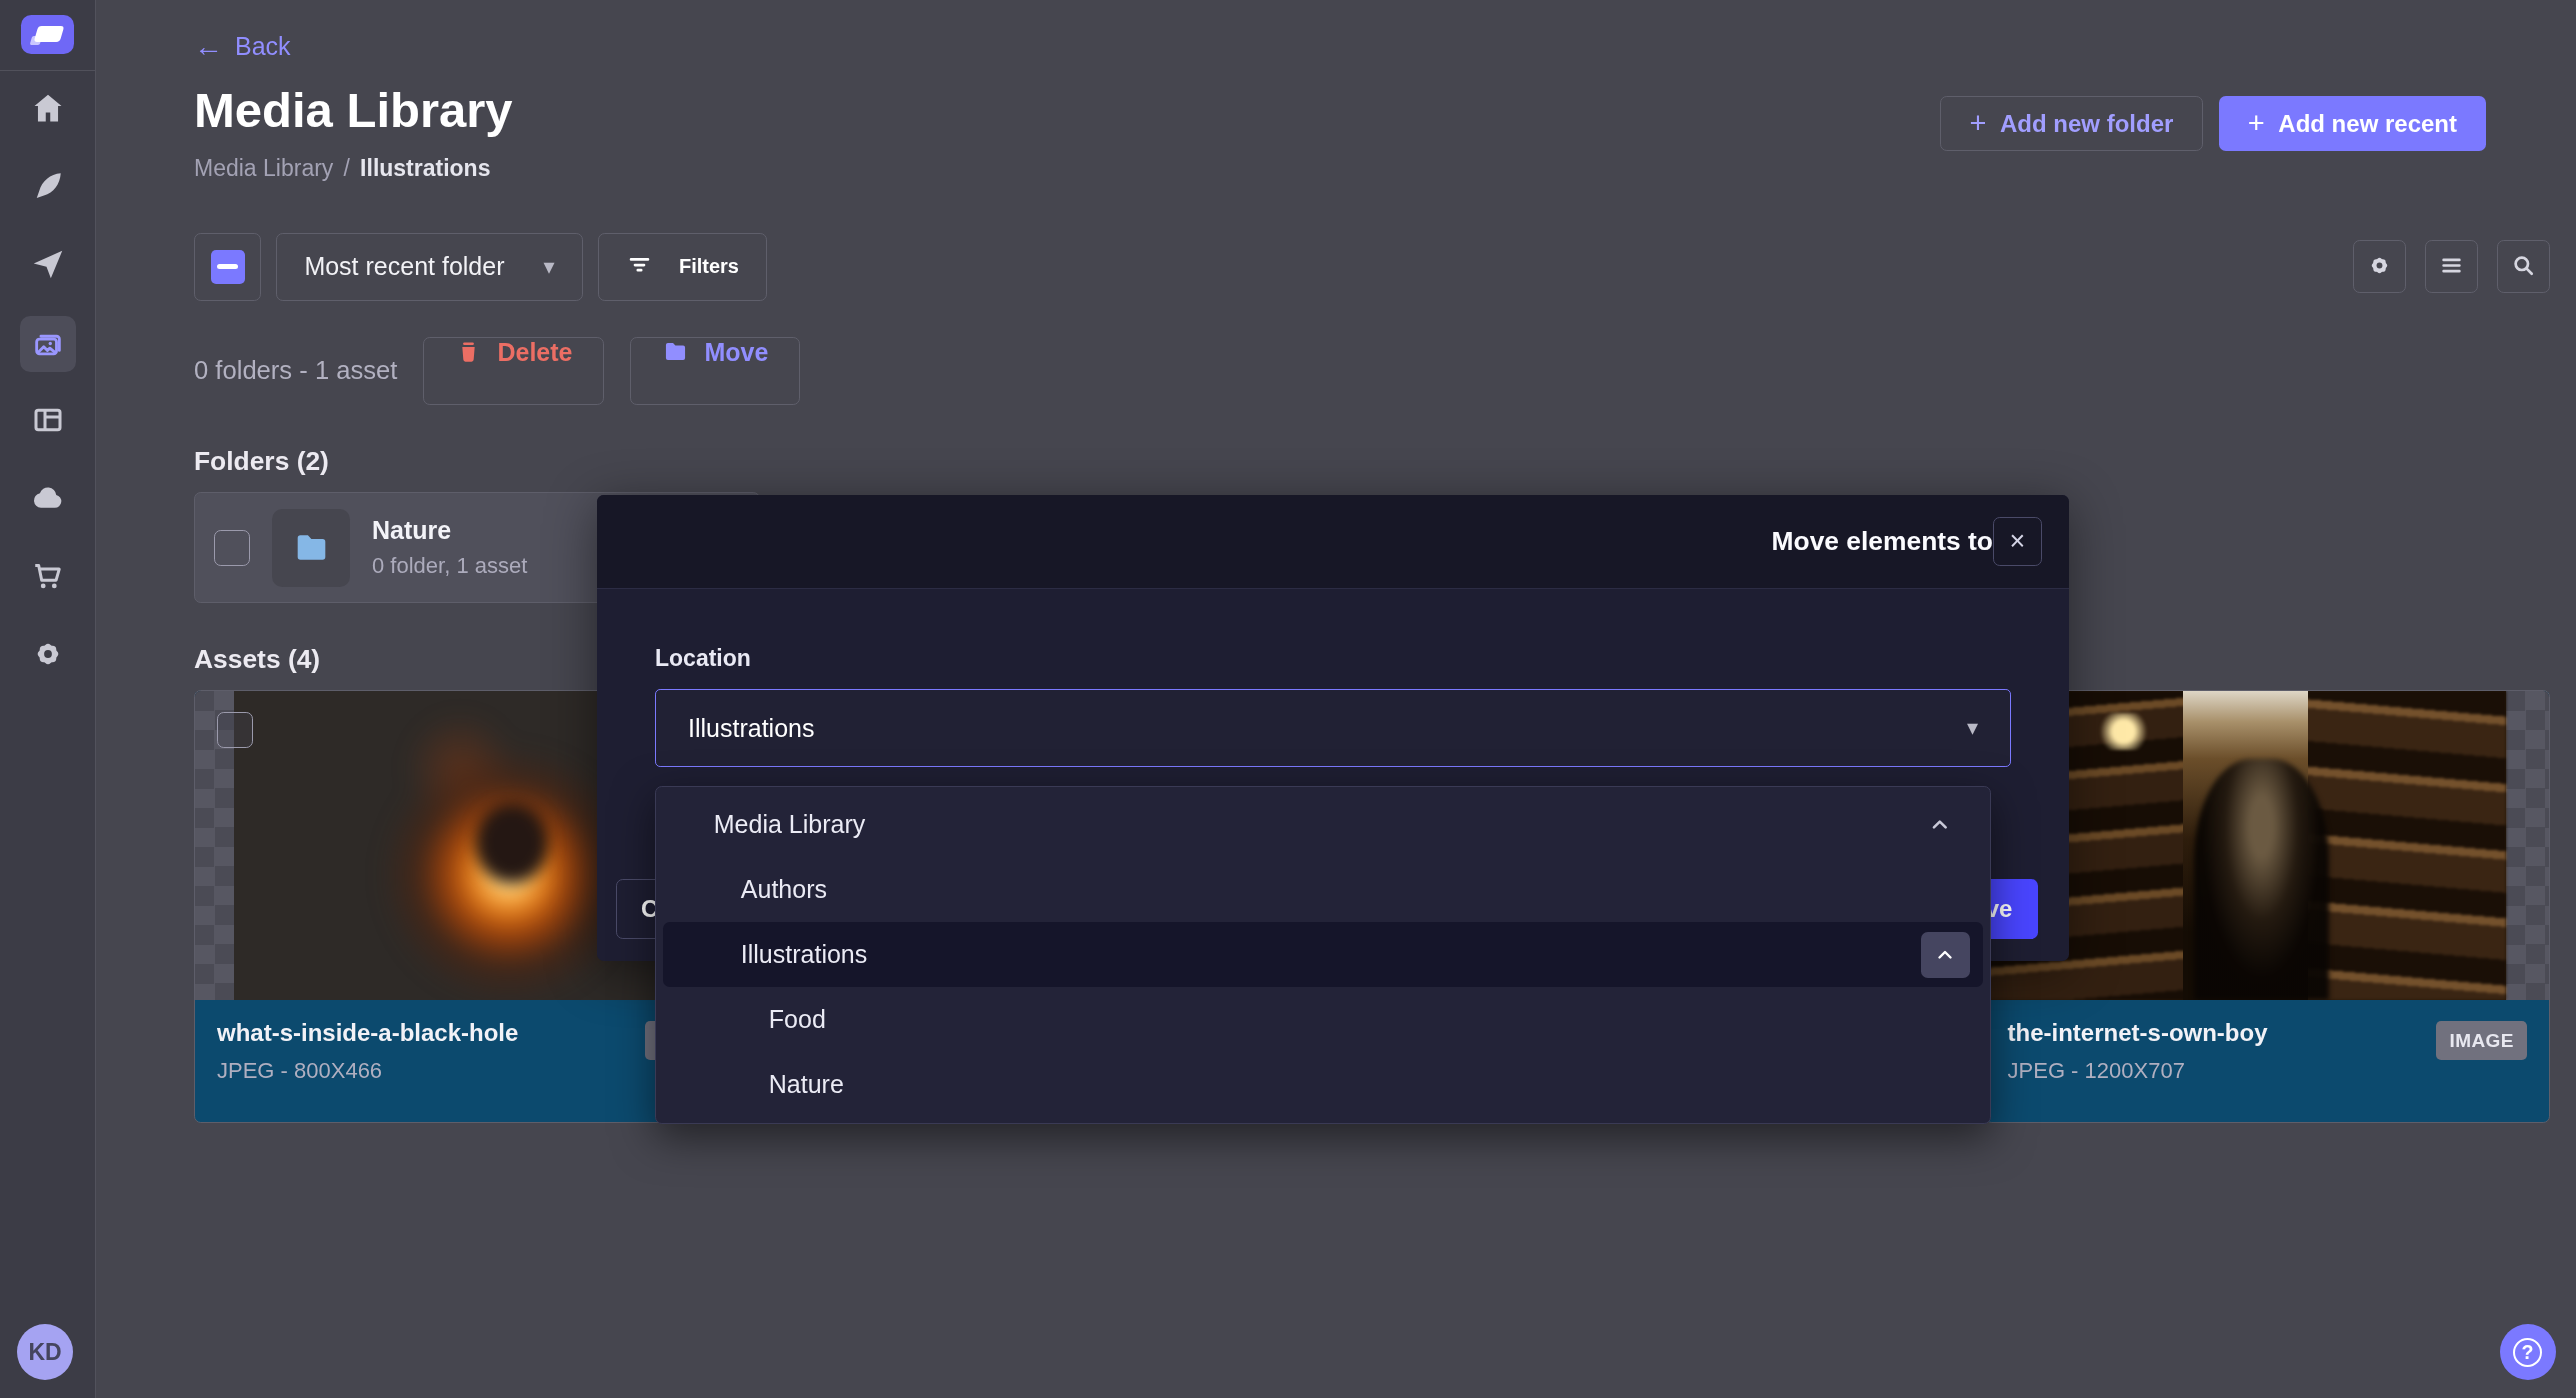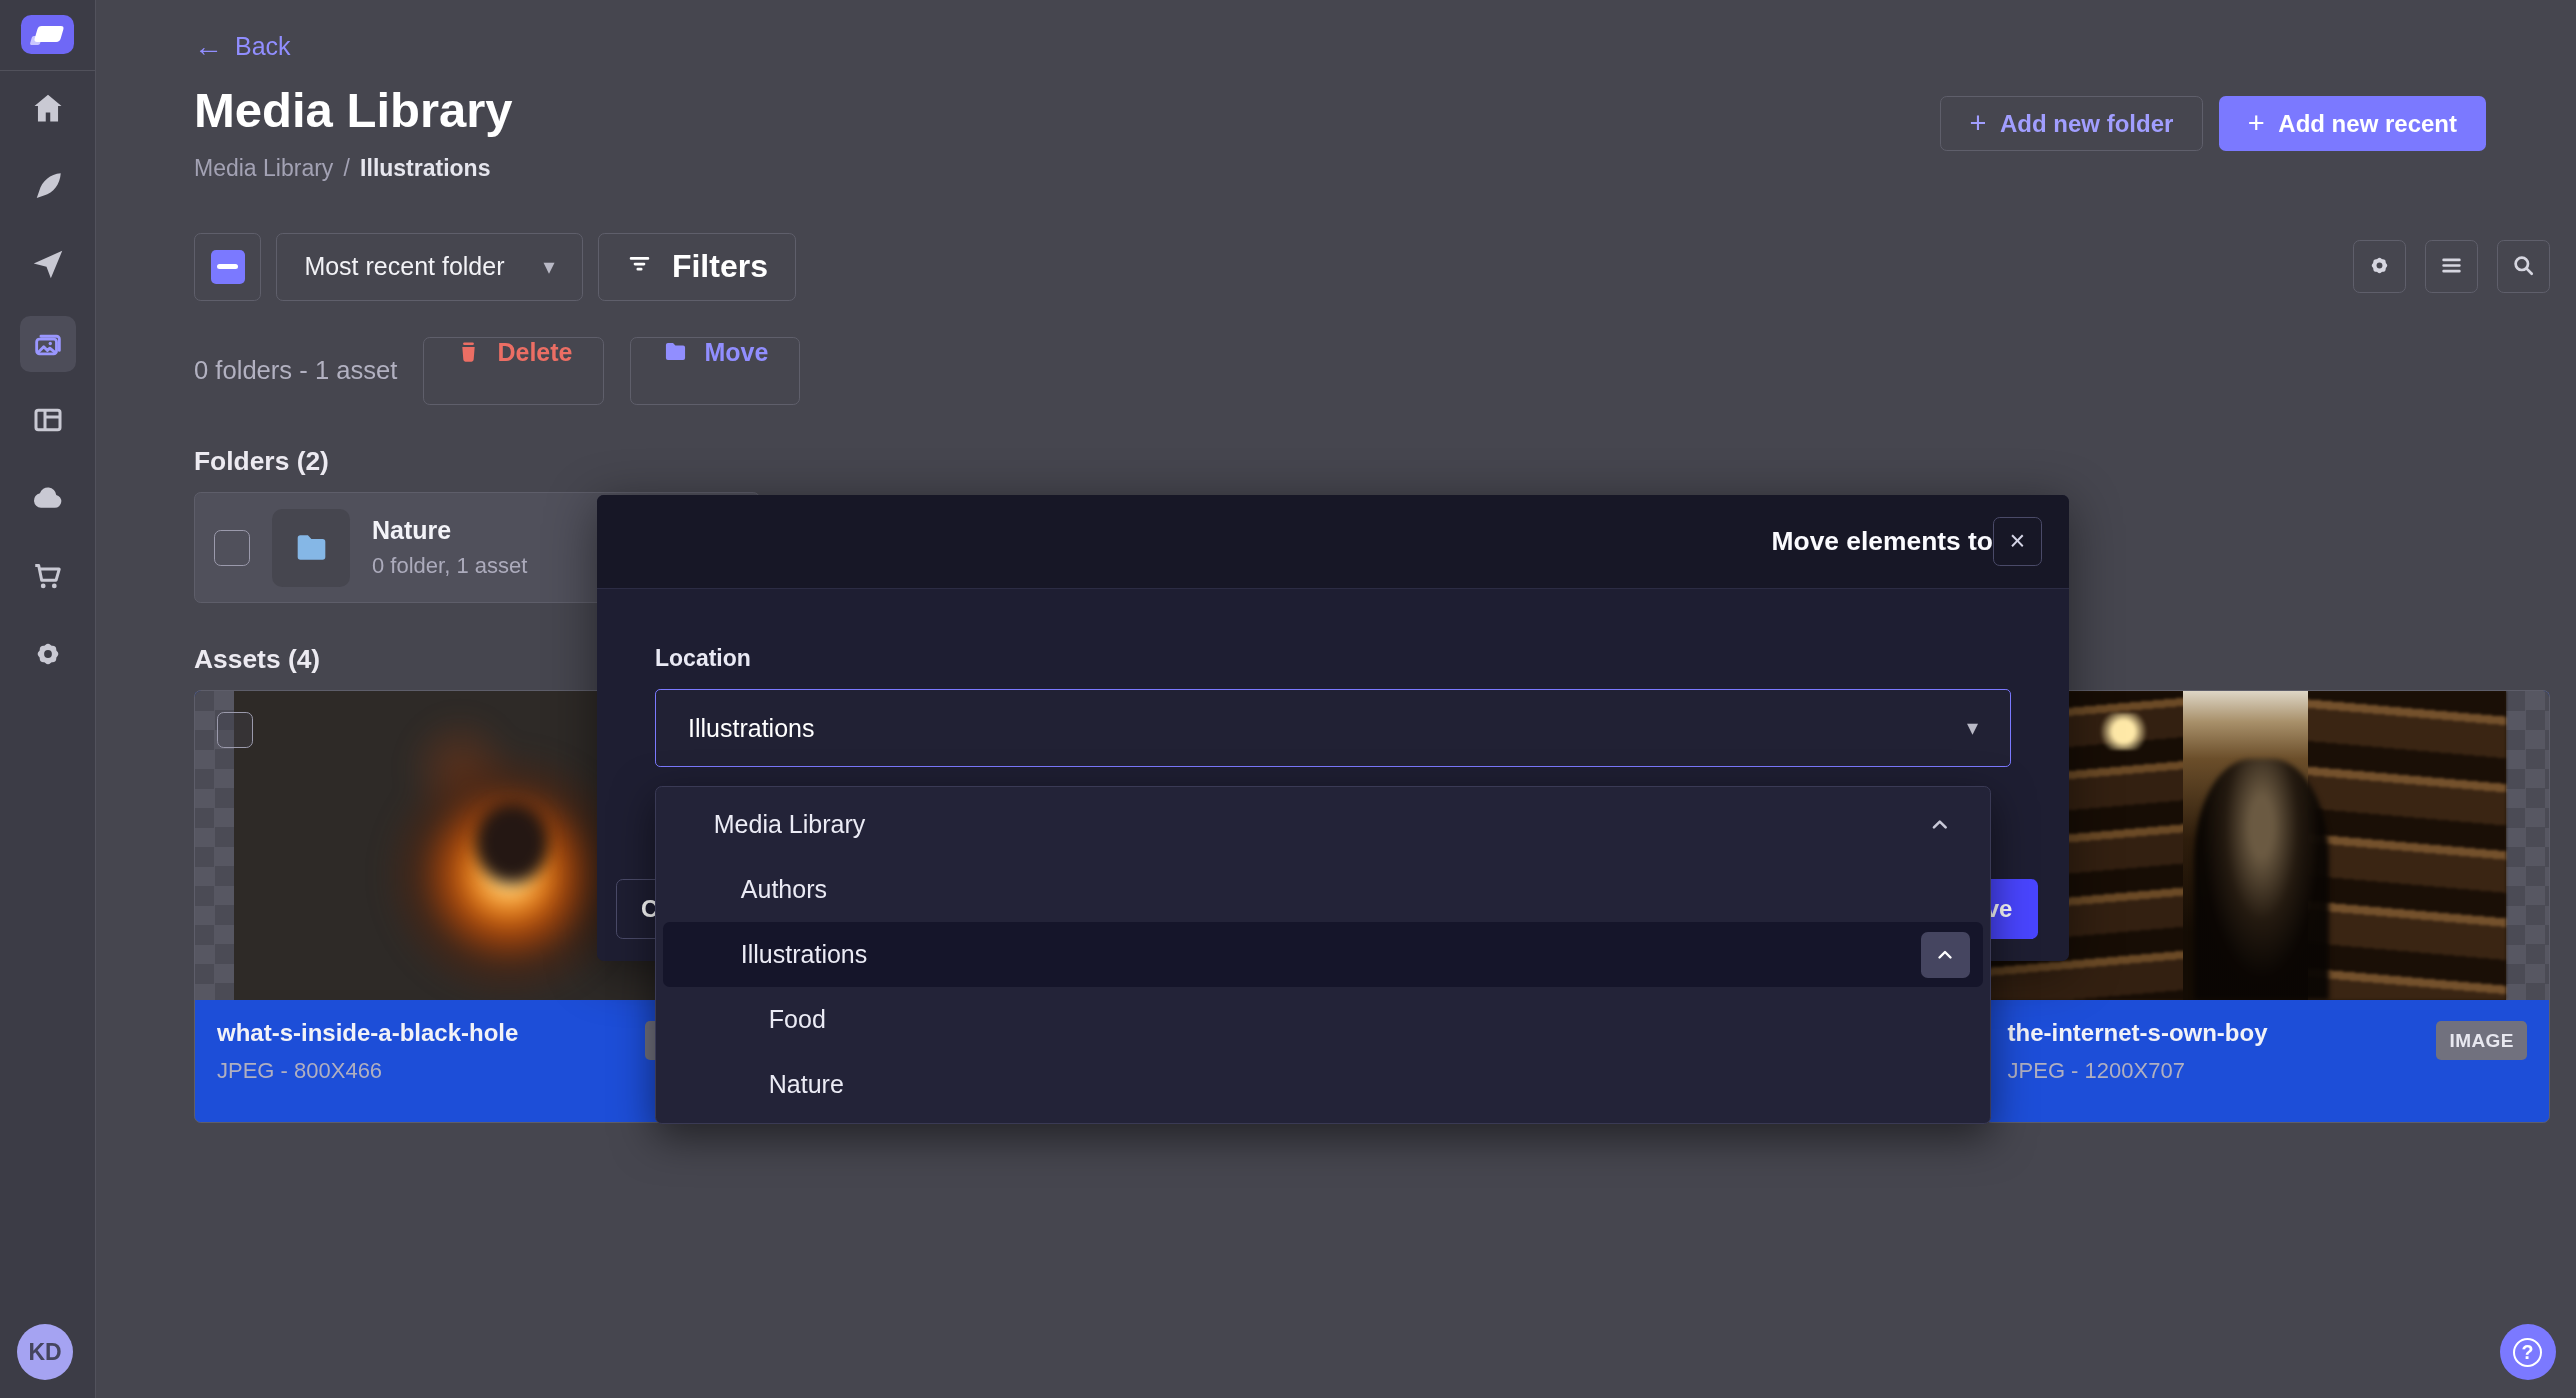--- a/index.html
+++ b/index.html
@@ -31,42 +31,42 @@
   .btn-primary{background:#7b79ff;color:#fff}
   .plus{font-size:29px;font-weight:400;line-height:1}
 
   .toolbar-row{margin-top:51px;display:flex;justify-content:space-between;align-items:center}
   .tb-left{display:flex;gap:15.4px;align-items:center}
   .check-btn{width:67px;height:68px;border:0.9px solid #5f5f6b;border-radius:6.8px;display:flex;align-items:center;justify-content:center}
   .cb{width:34px;height:34px;border-radius:5.1px;background:#7b79ff;position:relative}
   .cb::after{content:"";position:absolute;left:6.8px;right:6.8px;top:14.5px;height:5.1px;background:#fff;border-radius:2.6px}
   .sort-select{height:68px;border:0.9px solid #5f5f6b;border-radius:6.8px;display:flex;align-items:center;padding:0 27px;gap:39px;color:#f2f2f6;font-size:25px;cursor:pointer}
   .caret{color:#b9b9c6;font-size:22px}
-  .filters-btn{height:68px;border:0.9px solid #5f5f6b;border-radius:6.8px;padding:0 27px;display:flex;align-items:center;gap:19px;color:#fff;font-weight:700;font-size:32px;cursor:pointer}
+  .filters-btn{height:68px;border:0.9px solid #5f5f6b;border-radius:6.8px;padding:0 27px;display:flex;align-items:center;gap:26px;color:#fff;font-weight:700;font-size:20px;cursor:pointer}
   .tb-right{display:flex;gap:19px}
   .icon-btn{width:53px;height:53px;border:0.9px solid #5f5f6b;border-radius:6.8px;display:flex;align-items:center;justify-content:center;color:#d6d6e0;cursor:pointer}
   .icon-btn svg{width:27px;height:27px}
 
   .selection-row{margin-top:36px;display:flex;align-items:center;gap:25.6px}
   .sel-text{color:#b2b1c1;font-size:25.6px}
   .sel-btn{height:68px;border:0.9px solid #5f5f6b;border-radius:6.8px;padding:0 31px;display:flex;align-items:flex-start;gap:15.4px;font-size:25px;font-weight:700;cursor:pointer}
   .sel-delete{color:#ec6e64}.sel-move{color:#918eff}
   .sel-btn svg{width:27px;height:27px}
 
   .section-title{margin-top:41px;font-size:26.4px;font-weight:600;color:#eceaf1}
   .grid4{margin-top:15.4px;display:grid;grid-template-columns:repeat(4,1fr);gap:31px}
 
   .folder-card{height:111px;background:#50505b;border:0.9px solid #5e5e6a;border-radius:6.8px;display:flex;align-items:center;gap:22px;padding:0 19px;cursor:pointer}
   .f-check{width:36px;height:36px;border:1.7px solid #9b9aac;border-radius:6.8px;background:transparent}
   .f-tile{width:78px;height:78px;background:#46464f;border-radius:10.2px;display:flex;align-items:center;justify-content:center;color:#85b7e6}
   .f-tile svg{width:39px;height:39px}
   .f-name{font-size:25px;font-weight:600;color:#f3f3f8}
   .f-meta{font-size:22px;color:#acabbc;margin-top:7.7px}
 
-  .asset-card{background:#1d4ed8;border:0.9px solid #5e5e6a;border-radius:6.8px;overflow:hidden;height:433px;position:relative;cursor:pointer}
+  .asset-card{background:#0c4a6e;border:0.9px solid #5e5e6a;border-radius:6.8px;overflow:hidden;height:433px;position:relative;cursor:pointer}
   .a-img{height:309px;position:relative;background:#3a3a42;overflow:hidden}
   .checker{position:absolute;top:0;bottom:0;width:39px;background-image:conic-gradient(#575762 25%,#4b4b55 0 50%,#575762 0 75%,#4b4b55 0);background-size:39px 39px}
   .a-check{position:absolute;top:20.5px;left:22px;width:36px;height:36px;border:1.7px solid #9b9aac;border-radius:6.8px;background:rgba(70,70,80,.35);z-index:5}
   .a-label{padding:19px 22px 0;display:flex;justify-content:space-between}
   .a-name{font-size:24px;font-weight:700;color:#f2f2f7;min-height:25.6px}
   .a-meta{font-size:22px;color:#b0afc0;margin-top:10.2px}
   .badge{background:#71717e;color:#e8e8f0;font-size:19px;font-weight:700;letter-spacing:0.4px;border-radius:5.1px;padding:8.5px 13.6px;height:fit-content;margin-top:1.7px}
 
   
   .bh-art{position:absolute;left:39px;right:0;top:0;bottom:0;background:#2e2a27}

